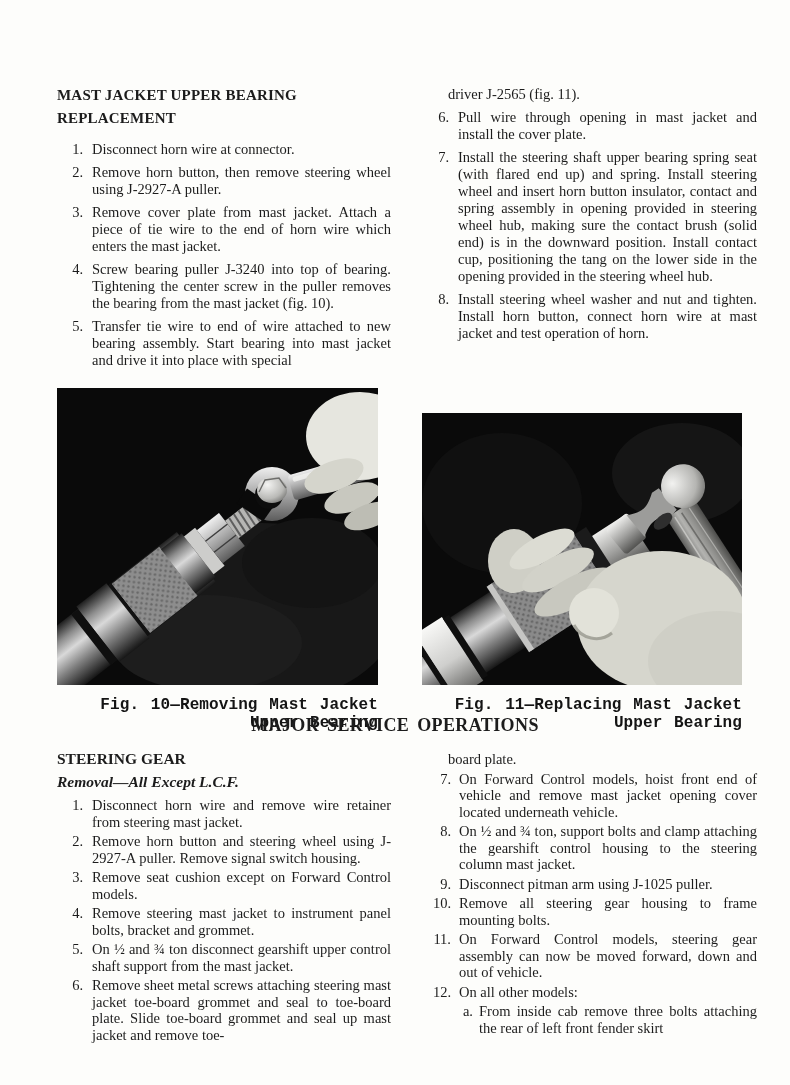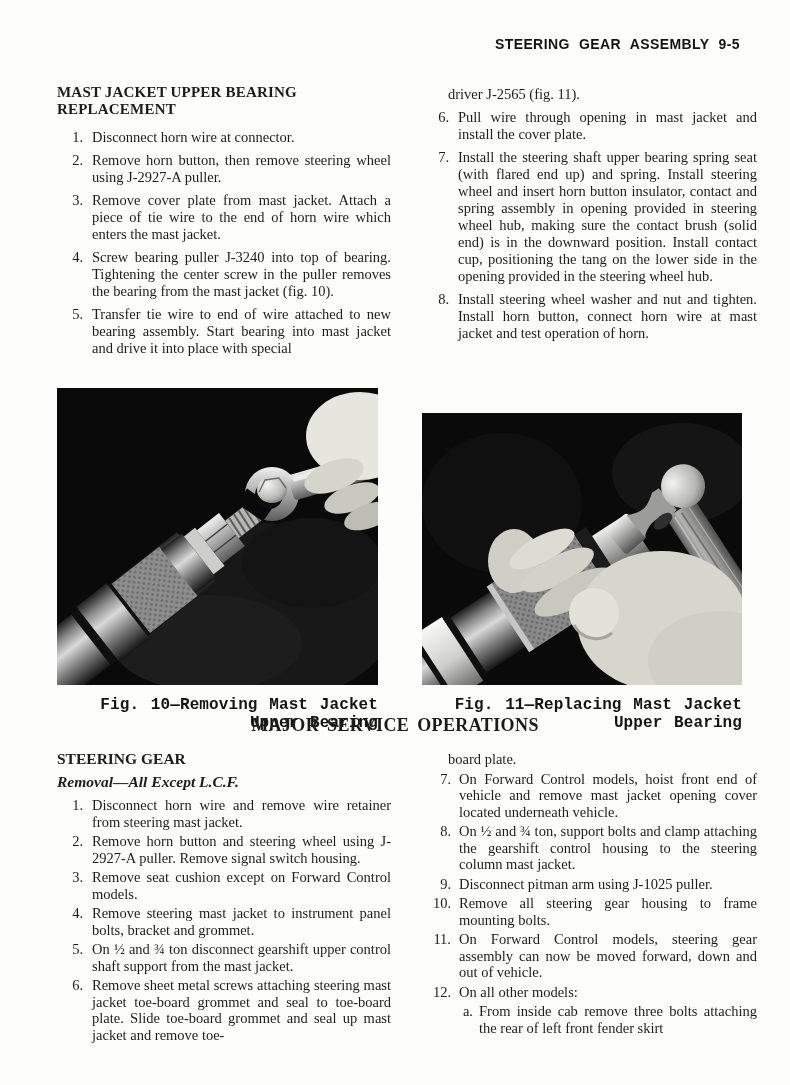--- a/index.html
+++ b/index.html
@@ -14,21 +14,21 @@
     font-family:"Liberation Sans", sans-serif;font-weight:700;
     font-size:14px;letter-spacing:.4px;word-spacing:5px;color:#141414;
   }
   
   .col{position:absolute;width:334px;font-size:14.5px;line-height:17px;}
   #sec1-left{left:57px;top:84px;}
   #sec1-right{left:423px;top:86px;}
   #sec2-left{left:57px;top:751px;line-height:16.5px;}
   #sec2-right{left:423px;top:751px;line-height:16.5px;}
   .sec-heading{
-    font-size:15px;font-weight:700;line-height:17px;margin:0 0 11px 0;
+    font-size:15px;font-weight:700;line-height:23px;margin:0 0 11px 0;
     letter-spacing:.2px;
   }
   .sub-heading{font-size:15.5px;font-weight:700;margin:0 0 6px 0;}
   .subsub-heading{font-size:15.5px;font-weight:700;margin:0 0 7px 0;font-style:italic;}
   .step{display:flex;margin-bottom:6px;}
   .tight .step{margin-bottom:3px;}
   .step .num{flex:0 0 26px;text-align:right;}
   .wide-num .step .num{flex:0 0 28px;}
   .step .txt{margin-left:9px;flex:1;text-align:justify;}
   .wide-num .step .txt{margin-left:8px;}
@@ -52,21 +52,20 @@
   .major-heading{
     position:absolute;top:715px;left:0;width:100%;text-align:center;
     font-size:18px;font-weight:700;letter-spacing:.4px;word-spacing:3px;
   }
 </style>
 </head>
 <body>
 
 <div class="page">
 
-  <div class="running-header">STEERING GEAR ASSEMBLY 9-5</div>
 
   <div class="col" id="sec1-left">
     <div class="sec-heading">MAST JACKET UPPER BEARING REPLACEMENT</div>
     <div class="steps">
       <div class="step">
         <span class="num">1.</span>
         <span class="txt">Disconnect horn wire at connector.</span>
       </div>
       <div class="step">
         <span class="num">2.</span>

